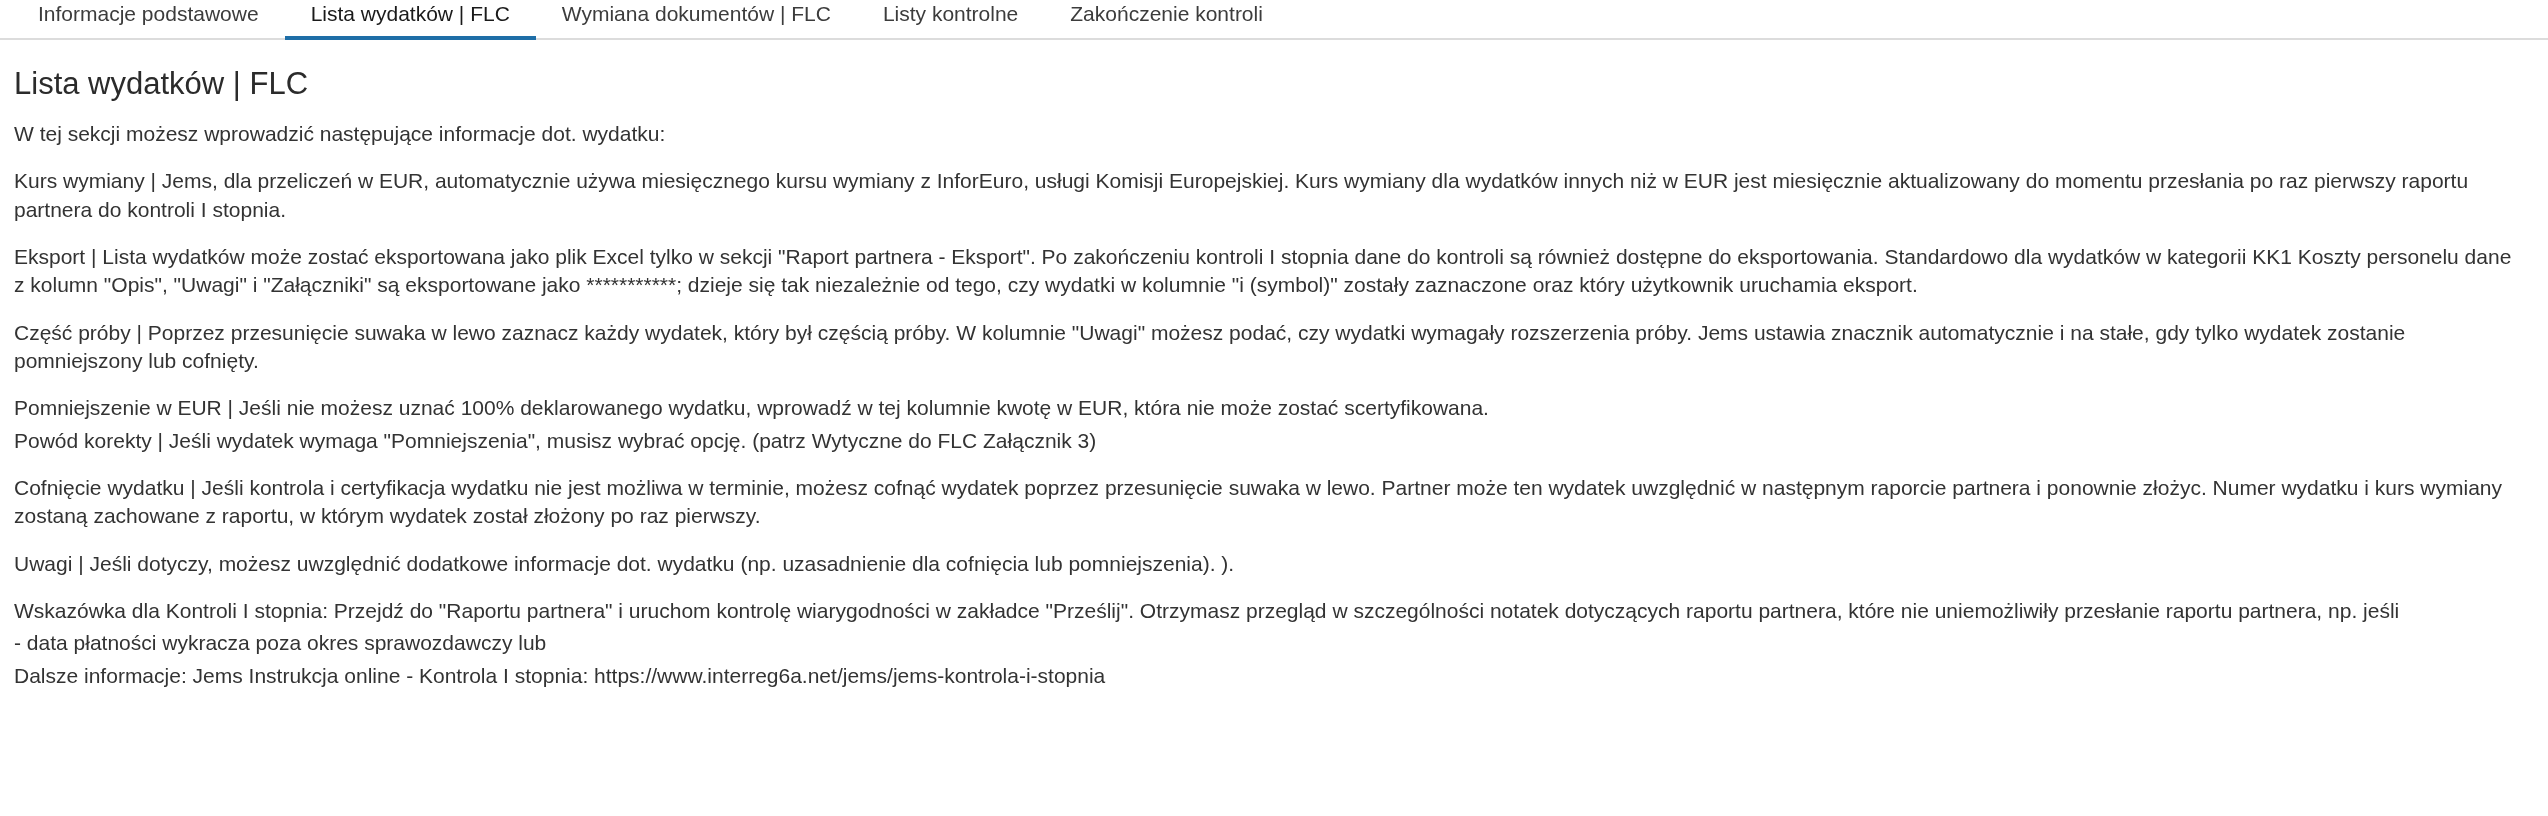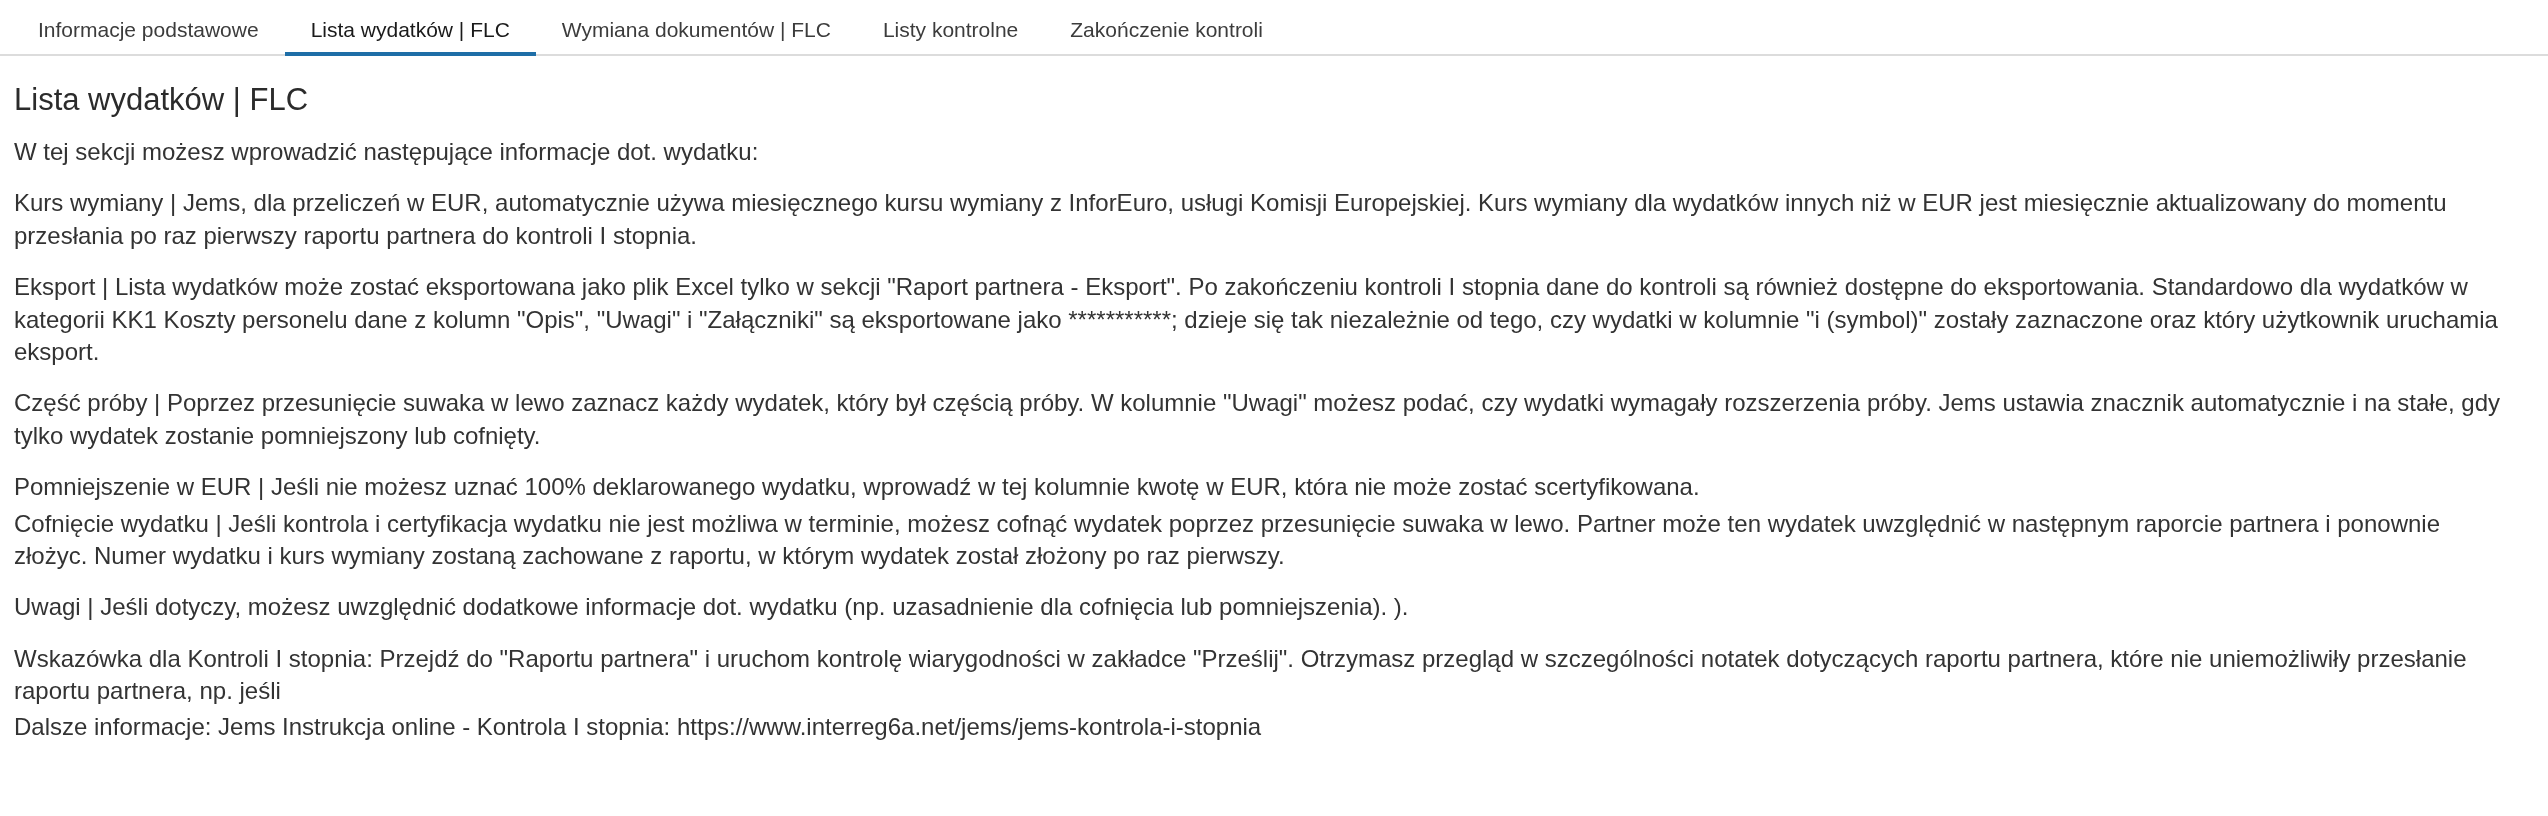--- a/index.html
+++ b/index.html
@@ -19,21 +19,21 @@
     width: 2548px;
     height: 816px;
     position: relative;
     transform-origin: 0 0;
   }
 
   
   .tabbar {
     display: flex;
     align-items: flex-end;
-    height: 56px;
+    height: 40px;
     border-bottom: 2px solid #dcdcdc;
     padding-left: 12px;
     background: #fff;
   }
   .tab {
     padding: 6px 26px 10px 26px;
     font-size: 21px;
     color: #3c3c3c;
     white-space: nowrap;
     cursor: pointer;
@@ -50,21 +50,21 @@
   .content {
     padding: 18px 20px 0 14px;
   }
   .page-title {
     font-size: 31px;
     font-weight: normal;
     color: #2b2b2b;
     margin: 8px 0 18px 0;
   }
   .para {
-    font-size: 24px;
+    font-size: 21px;
     line-height: 1.35;
     color: #333;
     margin: 0 16px 19px 0;
     max-width: 2520px;
   }
   .para.tight { margin-bottom: 4px; }
 </style>
 </head>
 <body>
 
@@ -79,19 +79,21 @@
   </div>
 
   <div class="content">
     <h1 class="page-title">Lista wydatków | FLC</h1>
 
     <p class="para">W tej sekcji możesz wprowadzić następujące informacje dot. wydatku:</p>
     <p class="para">Kurs wymiany | Jems, dla przeliczeń w EUR, automatycznie używa miesięcznego kursu wymiany z InforEuro, usługi Komisji Europejskiej. Kurs wymiany dla wydatków innych niż w EUR jest miesięcznie aktualizowany do momentu przesłania po raz pierwszy raportu partnera do kontroli I stopnia.</p>
     <p class="para">Eksport | Lista wydatków może zostać eksportowana jako plik Excel tylko w sekcji "Raport partnera - Eksport". Po zakończeniu kontroli I stopnia dane do kontroli są również dostępne do eksportowania. Standardowo dla wydatków w kategorii KK1 Koszty personelu dane z kolumn "Opis", "Uwagi" i "Załączniki" są eksportowane jako ***********; dzieje się tak niezależnie od tego, czy wydatki w kolumnie "i (symbol)" zostały zaznaczone oraz który użytkownik uruchamia eksport.</p>
     <p class="para">Część próby | Poprzez przesunięcie suwaka w lewo zaznacz każdy wydatek, który był częścią próby. W kolumnie "Uwagi" możesz podać, czy wydatki wymagały rozszerzenia próby. Jems ustawia znacznik automatycznie i na stałe, gdy tylko wydatek zostanie pomniejszony lub cofnięty.</p>
     <p class="para tight">Pomniejszenie w EUR | Jeśli nie możesz uznać 100% deklarowanego wydatku, wprowadź w tej kolumnie kwotę w EUR, która nie może zostać scertyfikowana.</p>
+    <p class="para">Powód korekty | Jeśli wydatek wymaga "Pomniejszenia", musisz wybrać opcję. (patrz Wytyczne do FLC Załącznik 3)</p>
     <p class="para">Cofnięcie wydatku | Jeśli kontrola i certyfikacja wydatku nie jest możliwa w terminie, możesz cofnąć wydatek poprzez przesunięcie suwaka w lewo. Partner może ten wydatek uwzględnić w następnym raporcie partnera i ponownie złożyc. Numer wydatku i kurs wymiany zostaną zachowane z raportu, w którym wydatek został złożony po raz pierwszy.</p>
     <p class="para">Uwagi | Jeśli dotyczy, możesz uwzględnić dodatkowe informacje dot. wydatku (np. uzasadnienie dla cofnięcia lub pomniejszenia). ).</p>
     <p class="para tight">Wskazówka dla Kontroli I stopnia: Przejdź do "Raportu partnera" i uruchom kontrolę wiarygodności w zakładce "Prześlij". Otrzymasz przegląd w szczególności notatek dotyczących raportu partnera, które nie uniemożliwiły przesłanie raportu partnera, np. jeśli</p>
+    <p class="para tight">- data płatności wykracza poza okres sprawozdawczy lub</p>
     <p class="para">Dalsze informacje: Jems Instrukcja online - Kontrola I stopnia: https://www.interreg6a.net/jems/jems-kontrola-i-stopnia</p>
   </div>
 
 </div>
 
 </body></html>

